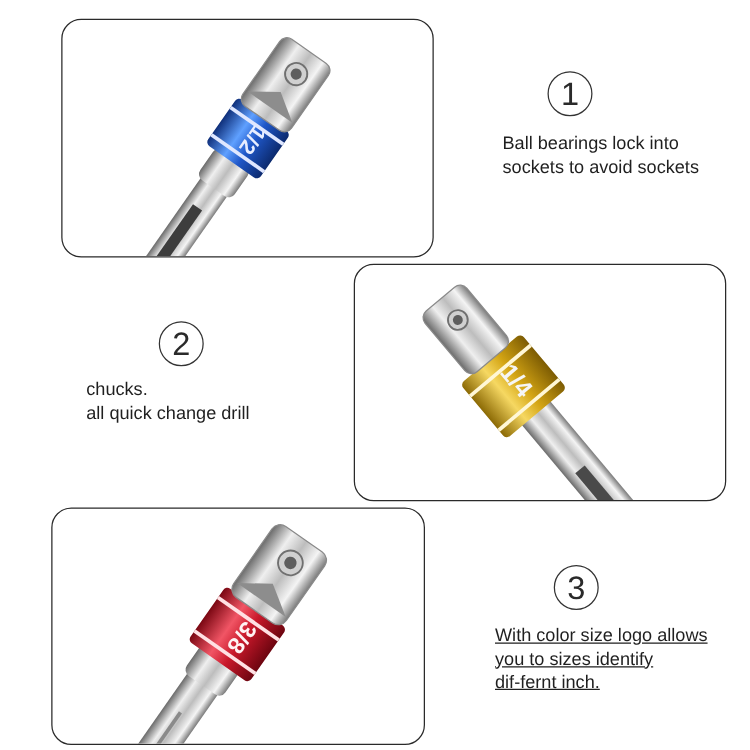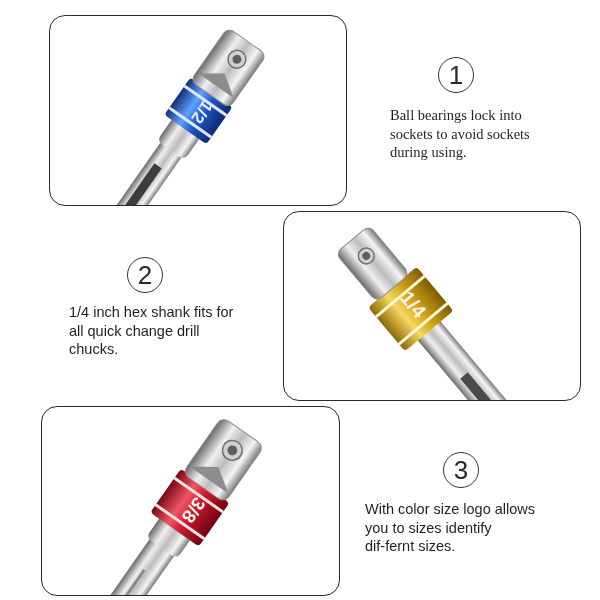--- a/index.html
+++ b/index.html
@@ -49,24 +49,23 @@
       <path d="M-22 -30 L0 -45 L22 -30 Z" fill="#8d8d8d"></path>
       <circle cx="2" cy="-64" r="9" fill="#d0d0d0" stroke="#707070" stroke-width="1.5"></circle>
       <circle cx="2" cy="-64" r="4.5" fill="#5e5e5e"></circle>
     </g>
   </svg>
 </div>
 
 <div class="num" style="left:438px;top:57px;">
   <span>1</span>
 </div>
-<div class="caption" style="left:390px;top:106px;font-family:Liberation Serif, serif;">
+<div class="caption" style="left:402px;top:106px;">
   <span>Ball bearings lock into</span>
   <span>sockets to avoid sockets</span>
-  <span>during using.</span>
 </div>
 
 <div class="frame" style="left:283px;top:211px;width:298px;height:190px;">
   <svg viewBox="0 0 298 190">
     <defs>
       <linearGradient id="steel2" x1="0" y1="0" x2="1" y2="0">
         <stop offset="0" stop-color="#6a6a6a"></stop>
           <stop offset="0.3" stop-color="#efefef"></stop>
         <stop offset="0.55" stop-color="#bdbdbd"></stop>
           <stop offset="0.8" stop-color="#f4f4f4"></stop>
@@ -93,23 +92,22 @@
       <circle cx="0" cy="-66" r="8" fill="#d0d0d0" stroke="#707070" stroke-width="1.5"></circle>
       <circle cx="0" cy="-66" r="4" fill="#5e5e5e"></circle>
     </g>
   </svg>
 </div>
 
 <div class="num" style="left:127px;top:257px;">
   <span>2</span>
 </div>
 <div class="caption" style="left:69px;top:303px;">
-  <span>1/4 inch hex shank fits for</span>
+  <span>chucks.</span>
   <span>all quick change drill</span>
-  <span>chucks.</span>
 </div>
 
 <div class="frame" style="left:41px;top:406px;width:299px;height:190px;">
   <svg viewBox="0 0 299 190">
     <defs>
       <linearGradient id="steel3" x1="0" y1="0" x2="1" y2="0">
         <stop offset="0" stop-color="#6a6a6a"></stop>
           <stop offset="0.3" stop-color="#efefef"></stop>
         <stop offset="0.55" stop-color="#bdbdbd"></stop>
           <stop offset="0.8" stop-color="#f4f4f4"></stop>
@@ -138,17 +136,17 @@
       <path d="M-24 -32 L0 -48 L24 -32 Z" fill="#8d8d8d"></path>
       <circle cx="2" cy="-70" r="10" fill="#d0d0d0" stroke="#707070" stroke-width="1.5"></circle>
       <circle cx="2" cy="-70" r="5" fill="#5e5e5e"></circle>
     </g>
   </svg>
 </div>
 
 <div class="num" style="left:443px;top:452px;">
   <span>3</span>
 </div>
-<div class="caption" style="left:365px;top:500px;">
+<div class="caption" style="left:396px;top:500px;text-decoration:underline;">
   <span>With color size logo allows</span>
   <span>you to sizes identify</span>
-  <span>dif-fernt sizes.</span>
+  <span>dif-fernt inch.</span>
 </div>
 
 </body></html>

